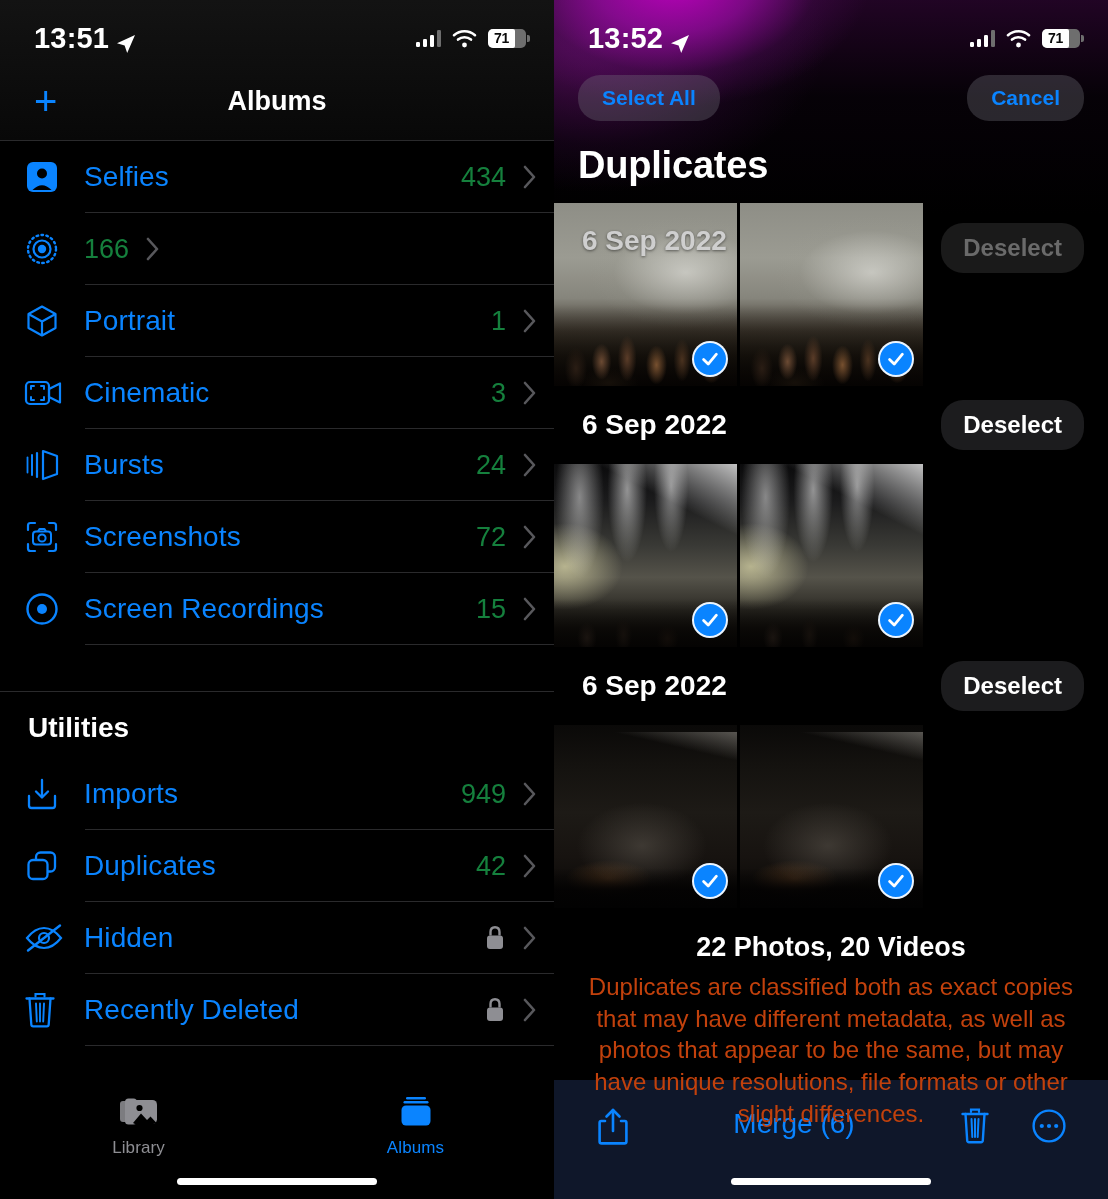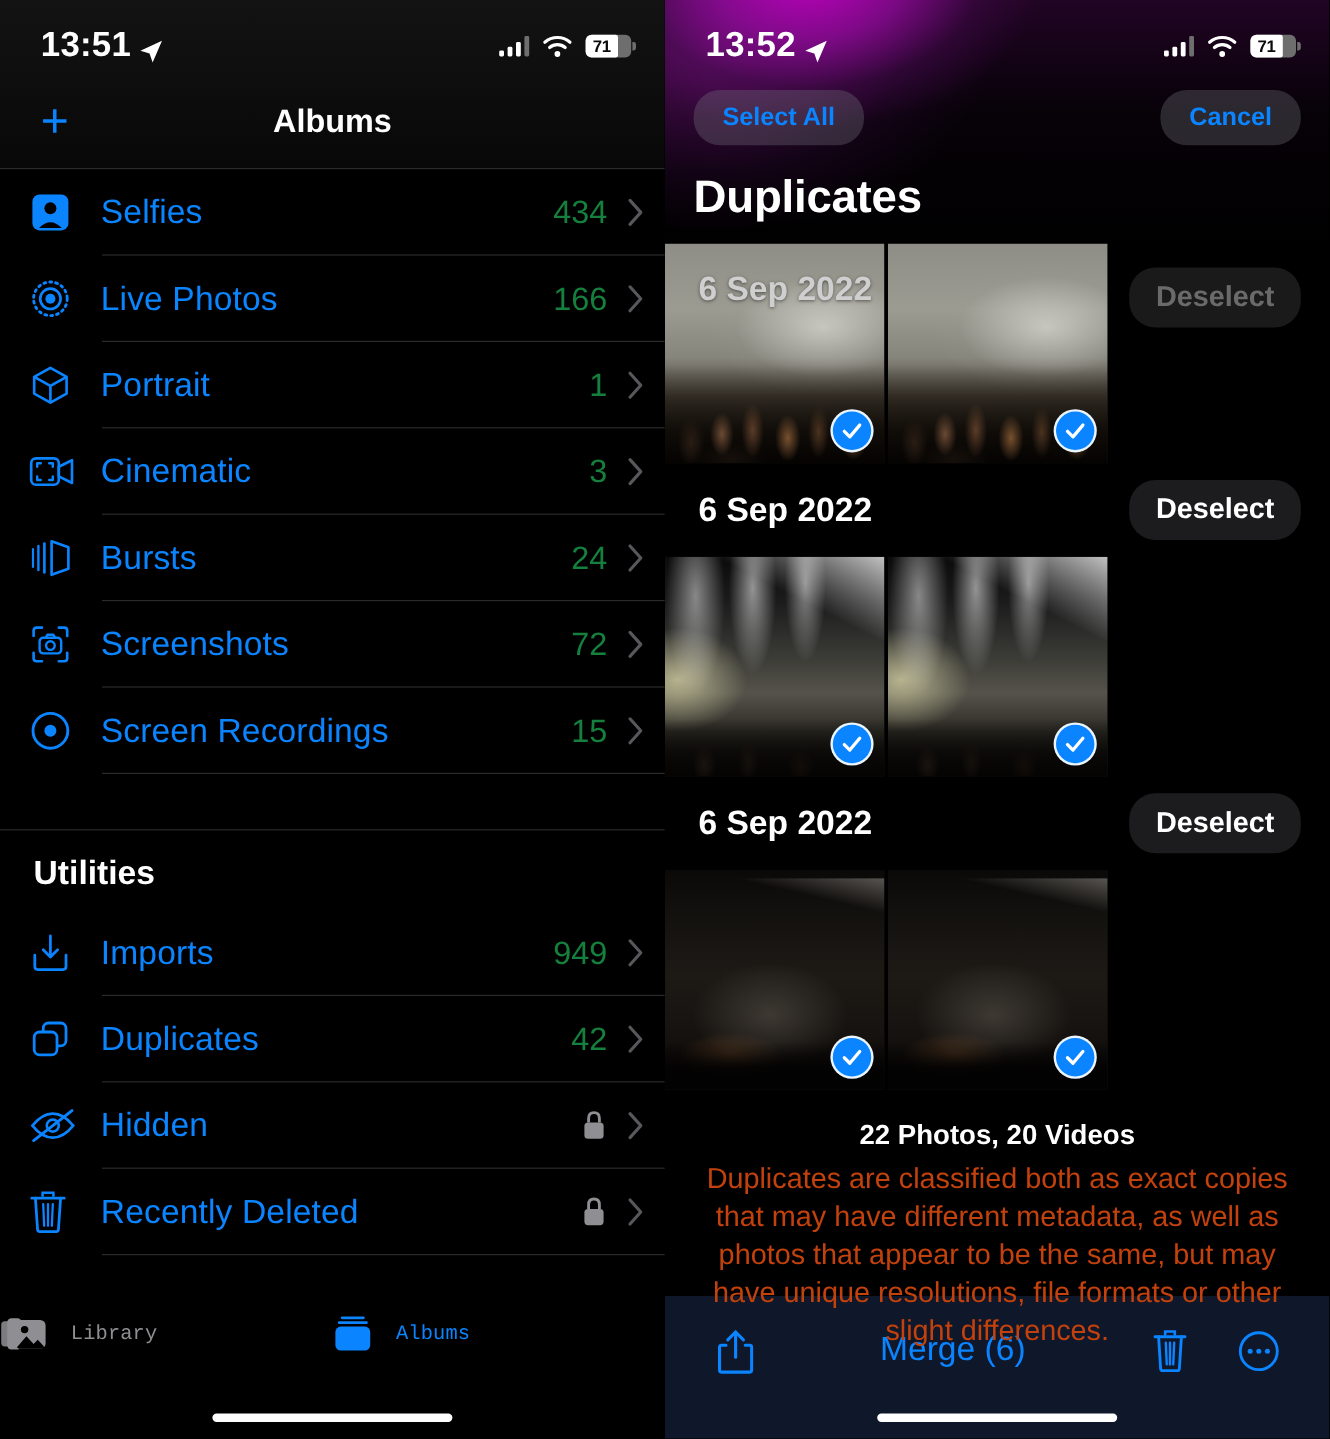--- a/index.html
+++ b/index.html
@@ -76,21 +76,21 @@
   .row:last-child .row-sep { background:#2a2a2c; }
   .sec-gap { height:46px; }
   .sec-head { padding:20px 0 14px 28px; color:#fff; font-size:28px; font-weight:700; }
   .toprule { height:1px; background:#2a2a2c; margin-left:0; }
 
   
   .tabbar {
     position:absolute; left:0; bottom:0; width:554px; height:124px;
     background:#000; display:flex; align-items:flex-start; padding-top:18px;
   }
-  .tab { flex:1; display:flex; flex-direction:row; align-items:center; gap:19px; cursor:pointer;font-family:Liberation Mono, monospace; }
+  .tab { flex:1; display:flex; flex-direction:column; align-items:center; gap:7px; cursor:pointer; }
   .tab-ico { height:38px; display:flex; align-items:center; justify-content:center; }
   .tab-lbl { font-size:17px; color:#8e8e93; letter-spacing:0.1px; }
   .tab.active .tab-lbl { color:#0a84ff; }
   .home-ind { position:absolute; left:50%; transform:translateX(-50%); bottom:14px; width:200px; height:7px; border-radius:4px; background:#fff; }
 
   
   .rt-actions {
     position:relative; z-index:3; height:72px;
     display:flex; align-items:center; justify-content:space-between; padding:0 24px;
   }
@@ -174,21 +174,21 @@
     content:""; position:absolute; left:0; top:4%; right:0; height:16%;
     background:linear-gradient(193deg, rgba(180,176,168,0.45) 0%, rgba(0,0,0,0) 40%);
   }
   .art-dark::after {
     content:""; position:absolute; left:0; right:0; bottom:0; height:22%;
     background:linear-gradient(180deg, rgba(0,0,0,0) 0%, rgba(3,2,2,0.9) 55%, #020202 100%);
   }
 
   
   .foot { position:relative; z-index:2; padding:24px 22px 0; text-align:center; }
-  .foot-count { color:#fff; font-size:23px; font-weight:700; margin-bottom:8px; }
+  .foot-count { color:#fff; font-size:27px; font-weight:700; margin-bottom:8px; }
   .foot-desc { color:#c2410c; font-size:24px; line-height:1.32; }
 
   
   .rtoolbar {
     position:absolute; left:0; bottom:0; width:554px; height:119px;
     background:#0f172a; display:flex; align-items:flex-start; padding:28px 36px 0;
     justify-content:space-between;
   }
   .tb-ico { width:46px; display:flex; align-items:center; justify-content:center; cursor:pointer; }
   .tb-merge { color:#0a84ff; font-size:28px; font-weight:400; cursor:pointer; }
@@ -259,21 +259,20 @@
           <span class="row-sep"></span>
         </div>
         <div class="row">
           <span class="row-ico">
             <svg viewBox="0 0 36 36" width="36" height="36">
               <circle cx="18" cy="18" r="4.2" fill="#0a84ff"></circle>
               <circle cx="18" cy="18" r="8.5" stroke="#0a84ff" stroke-width="2.2" fill="none"></circle>
               <circle cx="18" cy="18" r="14" stroke="#0a84ff" stroke-width="2.4" fill="none" stroke-dasharray="1.6 3.4" stroke-linecap="round"></circle>
             </svg>
           </span>
-          <span class="row-label">Live Photos</span>
           <span class="row-count">166</span>
           <span class="chev">
             <svg viewBox="0 0 16 26" width="16" height="26">
               <path d="M3 3 L12 13 L3 23" stroke="#58585c" stroke-width="2.6" fill="none" stroke-linecap="round" stroke-linejoin="round"></path>
             </svg>
           </span>
           <span class="row-sep"></span>
         </div>
         <div class="row">
           <span class="row-ico">

